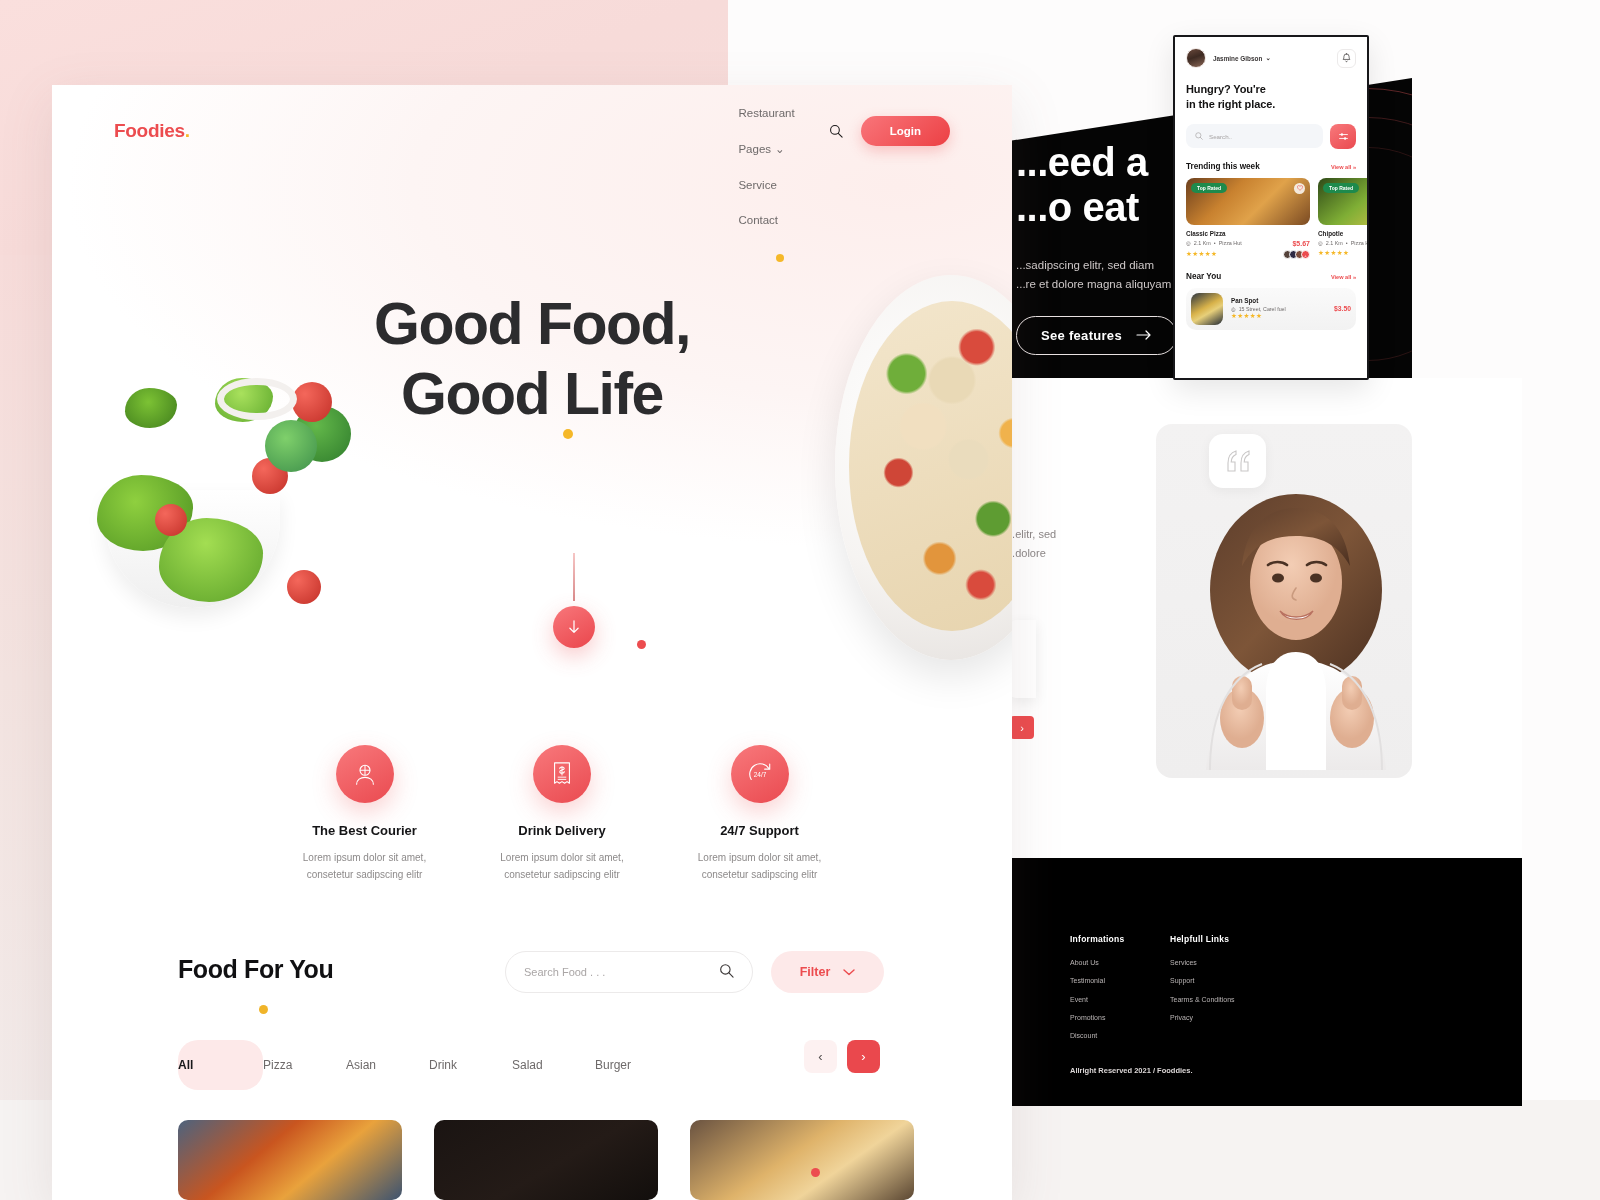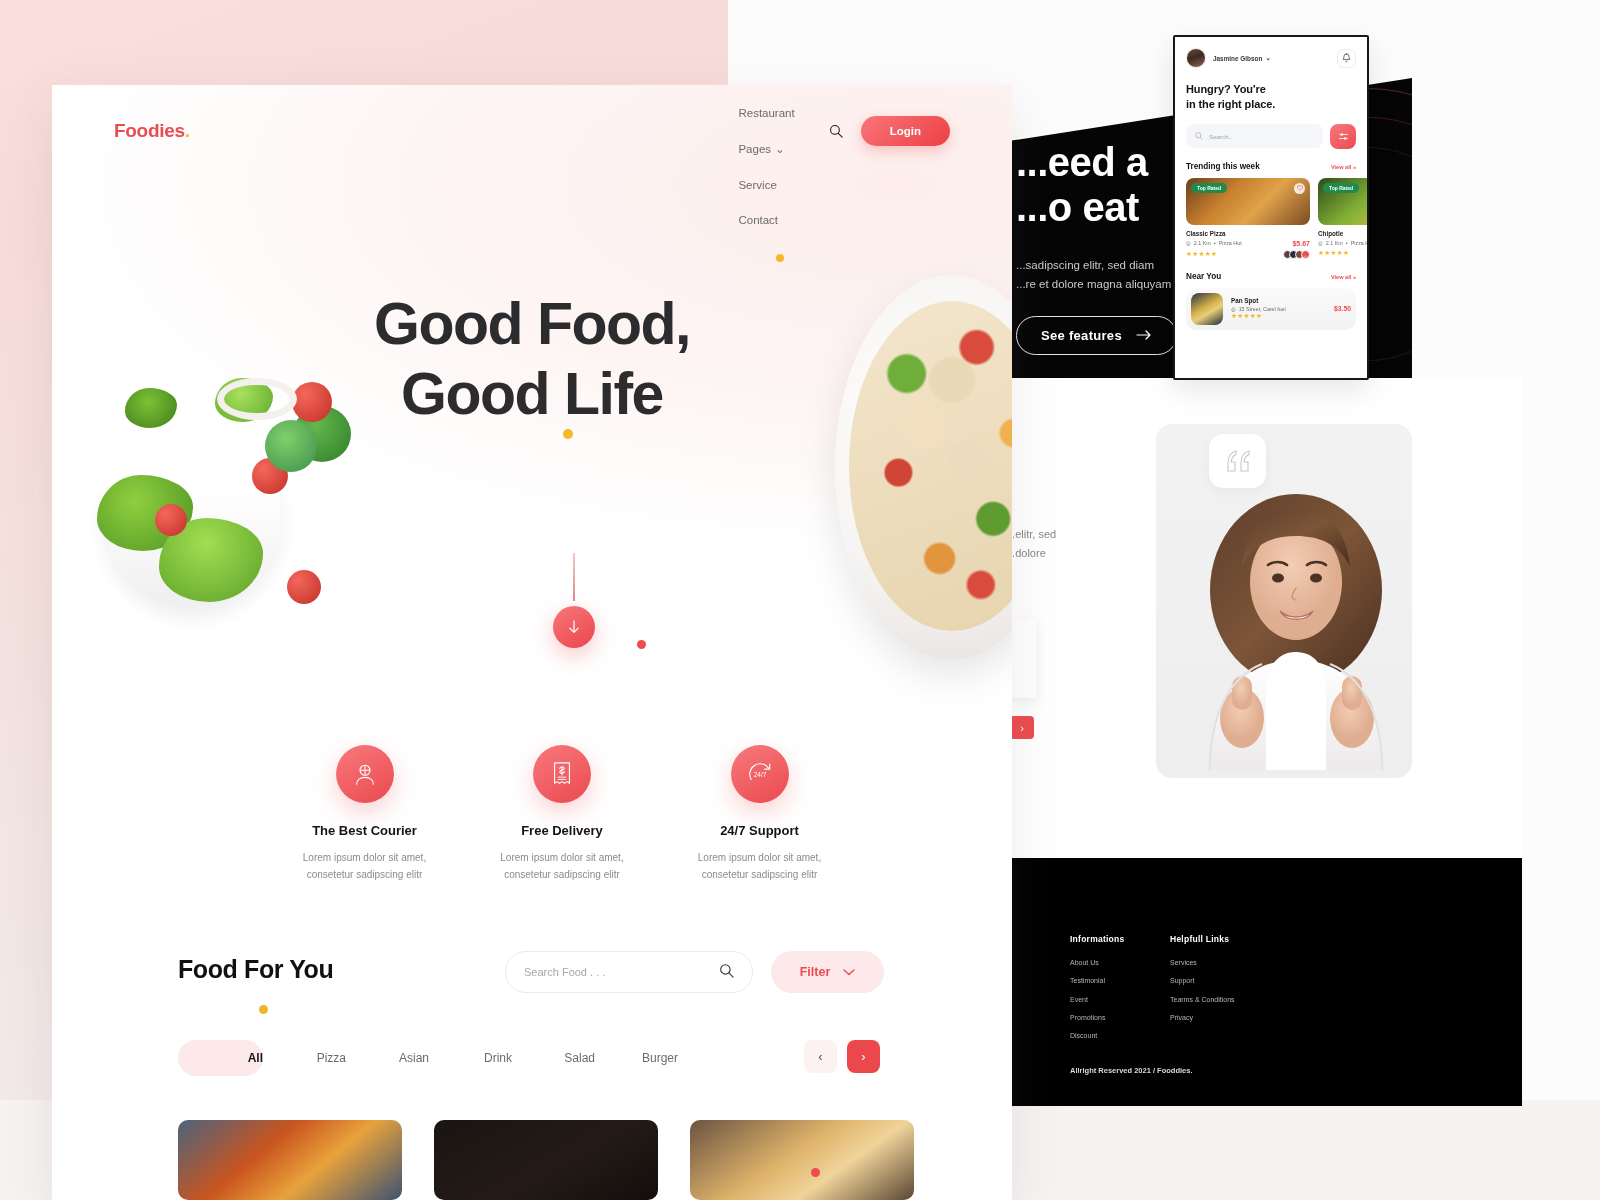--- a/index.html
+++ b/index.html
@@ -345,21 +345,21 @@
     position: absolute; left: 719px; top: 866px; width: 113px; height: 42px;
     background: #fde9e9; border-radius: 24px; border: none; cursor: pointer;
     color: #ec4c4f; font-size: 12.5px; font-weight: 600;
     font-family: "Liberation Sans", sans-serif;
     display: flex; align-items: center; justify-content: center; gap: 13px;
   }
   .cats {
     position: absolute; left: 126px; top: 955px; display: flex; align-items: center; gap: 0;
   }
   .cat {
-    font-size: 12px; color: #6e6a6a; padding: 11px 0; width: 83px; text-align: right;
+    font-size: 12px; color: #6e6a6a; padding: 18px 0; width: 83px; text-align: left;
   }
   .cat.active {
     background: #fde9e9; color: #18181a; font-weight: 700;
     border-radius: 20px; width: 85px;
   }
   .pager {
     position: absolute; left: 752px; top: 955px; display: flex; gap: 10px;
   }
   .pg {
     width: 33px; height: 33px; border-radius: 8px;
@@ -662,21 +662,21 @@
 consetetur sadipscing elitr</div>
       </div>
       <div class="feat">
         <div class="feat-ic">
           <svg width="22" height="26" viewBox="0 0 22 28" fill="none">
             <path d="M3 2h16v22l-2.6-1.8L13.8 24l-2.8-1.8L8.2 24l-2.6-1.8L3 24V2z" stroke="#fff" stroke-width="1.2" stroke-linejoin="round"></path>
             <path d="M11 6v9M8.6 8.2c0-1.1 1-1.8 2.4-1.8s2.4.7 2.4 1.6-1 1.4-2.4 1.7-2.4.8-2.4 1.8 1 1.7 2.4 1.7 2.4-.7 2.4-1.8" stroke="#fff" stroke-width="1.1" stroke-linecap="round"></path>
             <path d="M6.4 17.4h9.2M6.4 19.8h9.2" stroke="#fff" stroke-width="1"></path>
           </svg>
         </div>
-        <div class="feat-t">Free Delivery</div>
+        <div class="feat-t">Drink Delivery</div>
         <div class="feat-d">Lorem ipsum dolor sit amet,
 consetetur sadipscing elitr</div>
       </div>
       <div class="feat">
         <div class="feat-ic">
           <svg width="28" height="28" viewBox="0 0 30 30" fill="none">
             <path d="M24.6 9.4A11 11 0 105.6 20.8" stroke="#fff" stroke-width="1.2" stroke-linecap="round"></path>
             <path d="M25.4 4.4v5.4H20" stroke="#fff" stroke-width="1.2" stroke-linecap="round" stroke-linejoin="round"></path>
             <text x="15" y="18.2" text-anchor="middle" font-family="Liberation Sans" font-size="7" fill="#fff">24/7</text>
           </svg>

